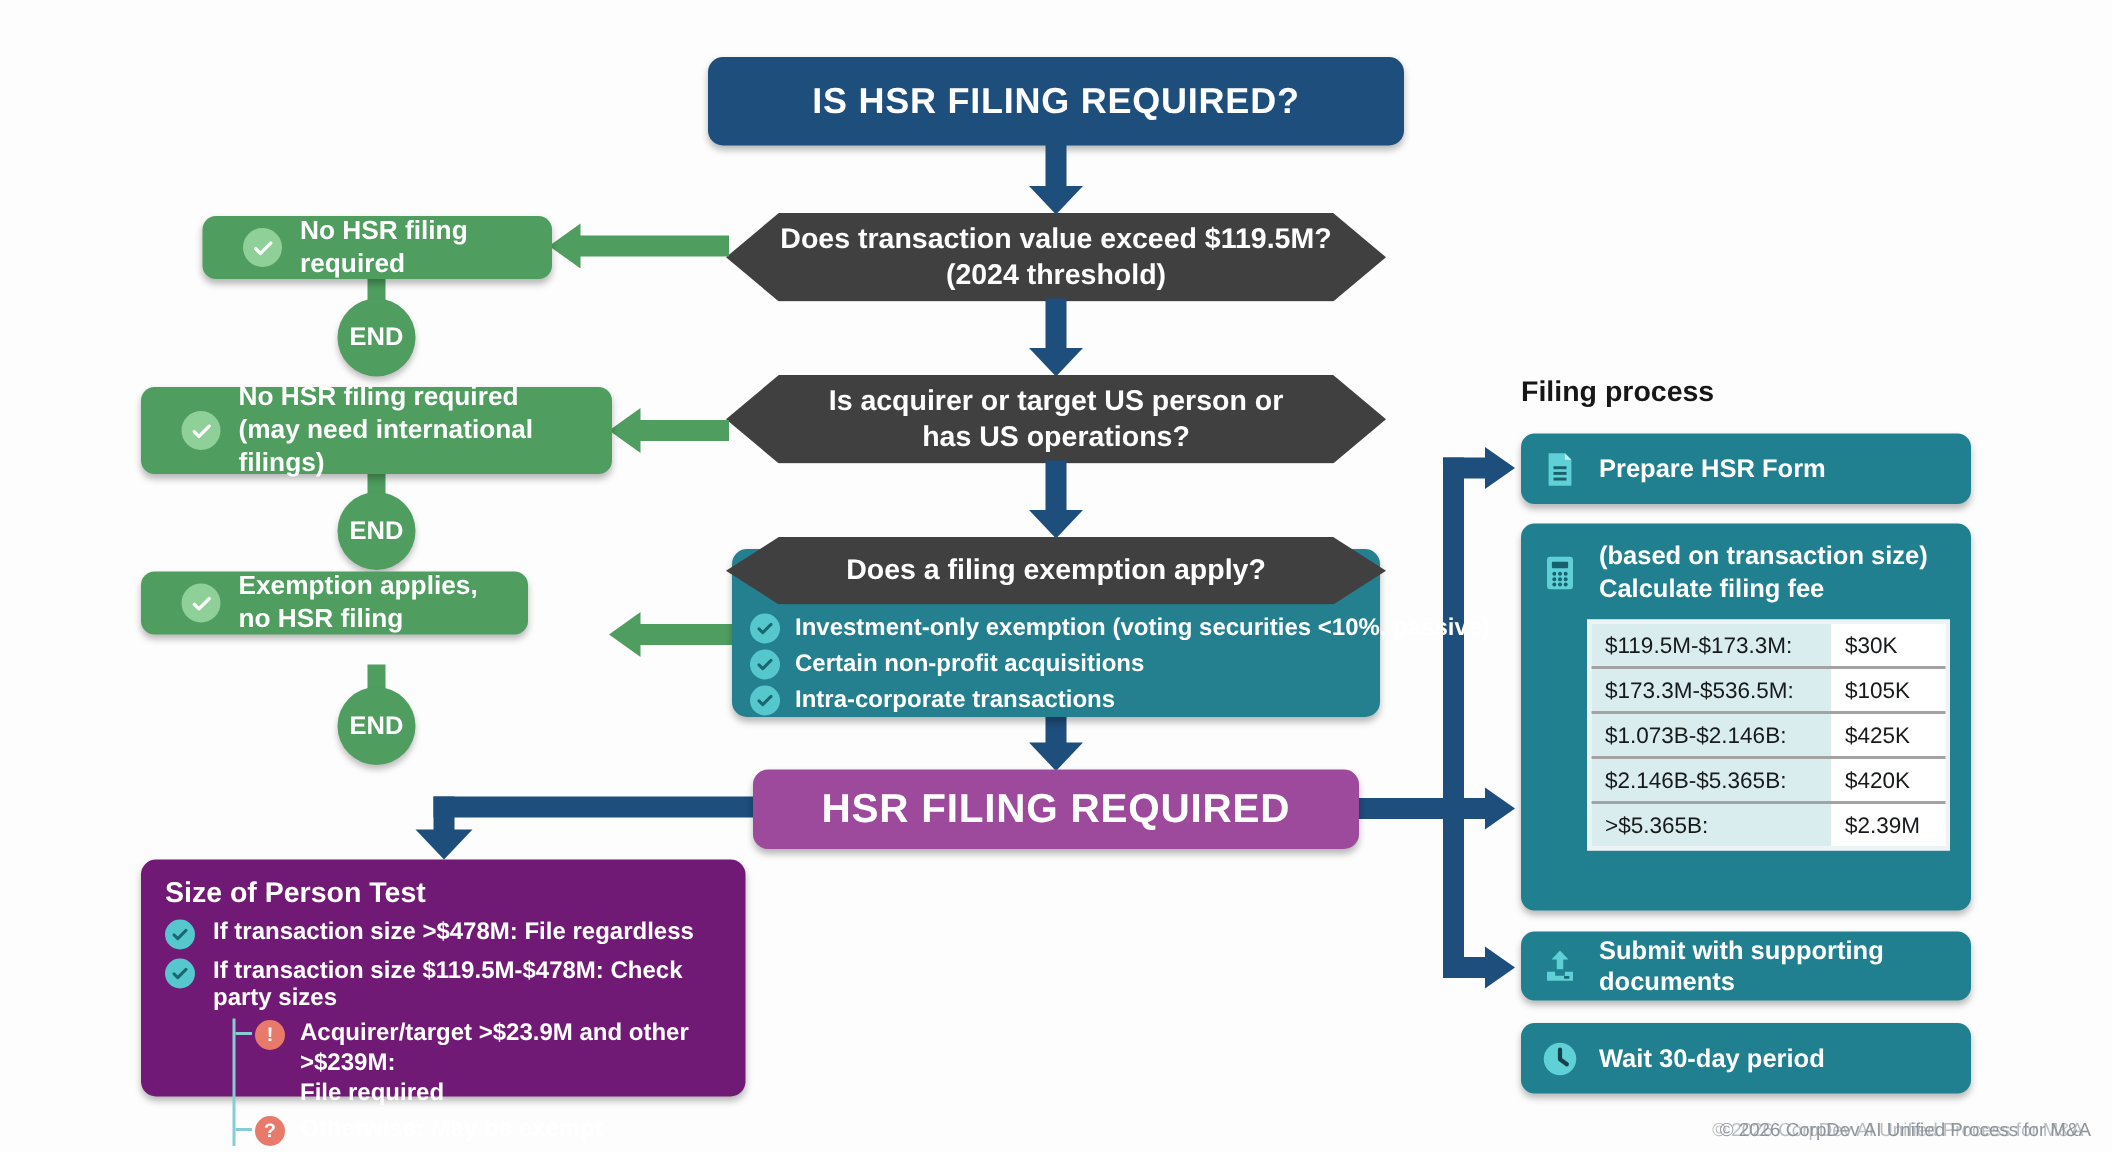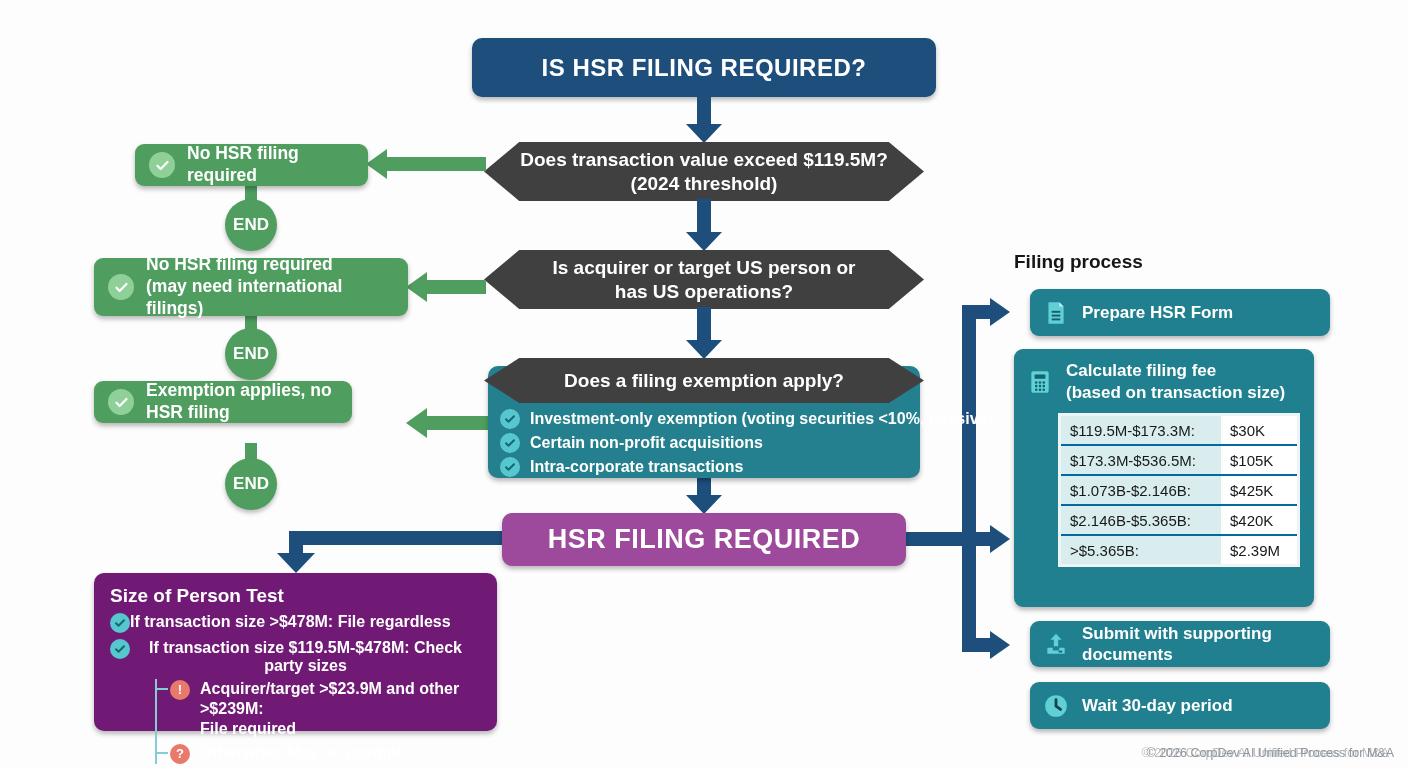--- a/index.html
+++ b/index.html
@@ -38,21 +38,21 @@
     border-top:19px solid #1d4e7c; }
 
   
   .gstem { position:absolute; height:14px; background:#4f9e5f; }
   .ghead { position:absolute; width:0; height:0;
     border-top:15px solid transparent; border-bottom:15px solid transparent;
     border-right:21px solid #4f9e5f; }
 
   
   .gbox { position:absolute; background:#4f9e5f; border-radius:9px; color:#fff;
-    display:flex; align-items:center; gap:12px; padding:0 14px;
+    display:flex; align-items:center; gap:12px; padding:0 27px;
     font-weight:bold; font-size:17.5px; line-height:1.25; z-index:2; }
   .gcheck { width:26px; height:26px; border-radius:50%; background:#8fd098; flex:none;
     display:flex; align-items:center; justify-content:center; }
   .tcheck { width:20px; height:20px; border-radius:50%; background:#57c7ce; flex:none;
     display:flex; align-items:center; justify-content:center; }
 
   .estem { position:absolute; left:245px; width:12px; background:#4f9e5f; }
   .endcircle { position:absolute; left:225px; width:52px; height:52px; border-radius:50%;
     background:#4f9e5f; color:#fff; font-weight:bold; font-size:17px;
     display:flex; align-items:center; justify-content:center; box-shadow:0 3px 4px rgba(0,0,0,.25); }
@@ -68,42 +68,42 @@
     border-left:19px solid transparent; border-right:19px solid transparent;
     border-top:20px solid #1d4e7c; }
   .nhead-right { position:absolute; width:0; height:0;
     border-top:14px solid transparent; border-bottom:14px solid transparent;
     border-left:20px solid #1d4e7c; }
 
   
   .sop-box { position:absolute; left:94px; top:573px; width:403px; height:158px;
     background:#701a75; border-radius:10px; color:#fff; padding:12px 16px; z-index:2; }
   .sop-title { font-size:19px; font-weight:bold; margin-bottom:5px; }
-  .sop-row { display:flex; align-items:flex-start; gap:0; margin-top:6px;
-    font-size:16px; font-weight:600;text-align:center; }
+  .sop-row { display:flex; align-items:flex-start; gap:12px; margin-top:6px;
+    font-size:16px; font-weight:600; }
   .sop-subtree { margin-left:45px; margin-top:4px; border-left:2px solid #86cdd3; padding-left:13px; }
   .sub-row { position:relative; display:flex; align-items:flex-start; gap:10px;
     font-size:16px; font-weight:600; margin-top:4px; line-height:1.25; }
   .sub-row::before { content:''; position:absolute; left:-13px; top:9px; width:11px; height:2px; background:#86cdd3; }
   .badge { width:20px; height:20px; border-radius:50%; background:#e87a6b; color:#fff; flex:none;
     display:flex; align-items:center; justify-content:center; font-size:13px; font-weight:bold; margin-top:1px; }
 
   
   .fp-heading { position:absolute; left:1014px; top:251px; font-size:19px; font-weight:bold; color:#161616; }
   .step { position:absolute; left:1014px; width:300px; background:#21808f; border-radius:9px;
     color:#fff; display:flex; align-items:center; gap:13px; padding:0 13px;
-    font-size:17px; font-weight:600; line-height:1.25;margin-left:16px; }
+    font-size:17px; font-weight:600; line-height:1.25; }
   .step-prepare { top:289px; height:47px; }
   .step-submit  { top:621px; height:46px; }
   .step-wait    { top:682px; height:47px; }
   .fee-step { position:absolute; left:1014px; top:349px; width:300px; height:258px;
     background:#21808f; border-radius:9px; color:#fff; padding:11px 13px; }
   .fee-head { display:flex; align-items:center; gap:13px; font-size:17px; font-weight:600; line-height:1.3; }
   .fee-table { margin:9px 0 0 31px; width:242px; background:#fff; border:3px solid #edf4f5; }
-  .fee-row { display:flex; border-bottom:2px solid #0369a1; }
+  .fee-row { display:flex; border-bottom:2px solid #a3a3a3; }
   .fee-row:last-child { border-bottom:none; }
   .fee-range { flex:1; height:28px; background:#d9edef; color:#17191b; font-size:15px;
     display:flex; align-items:center; padding-left:9px; }
   .fee-amount { width:76px; height:28px; background:#ffffff; color:#17191b; font-size:15px;
     display:flex; align-items:center; padding-left:9px; }
 
   .icon26 { width:26px; height:26px; flex:none; }
 
   
   .footer { position:absolute; top:746px; right:14px; font-size:12.5px; color:#8e959b; white-space:nowrap; }
@@ -295,22 +295,22 @@
             <circle cx="15.5" cy="12.5" r="1.2"></circle>
           <circle cx="8.5" cy="15.8" r="1.2"></circle>
             <circle cx="12" cy="15.8" r="1.2"></circle>
             <circle cx="15.5" cy="15.8" r="1.2"></circle>
           <circle cx="8.5" cy="19.1" r="1.2"></circle>
             <circle cx="12" cy="19.1" r="1.2"></circle>
             <circle cx="15.5" cy="19.1" r="1.2"></circle>
         </g>
       </svg>
       <span>
+        <span style="display:block">(based on transaction size)</span>
         <span style="display:block">Calculate filing fee</span>
-        <span style="display:block">(based on transaction size)</span>
       </span>
     </div>
     <div class="fee-table">
       <div class="fee-row">
         <span class="fee-range">$119.5M-$173.3M:</span>
         <span class="fee-amount">$30K</span>
       </div>
       <div class="fee-row">
         <span class="fee-range">$173.3M-$536.5M:</span>
         <span class="fee-amount">$105K</span>

